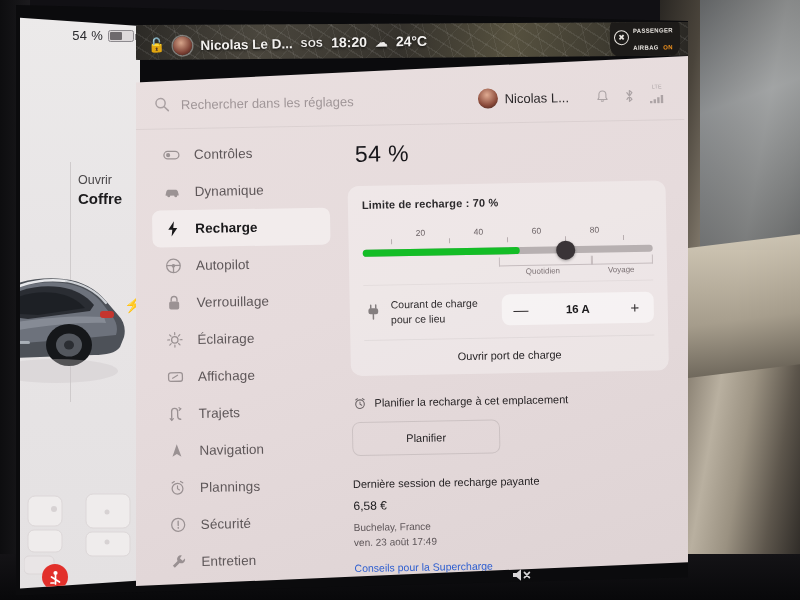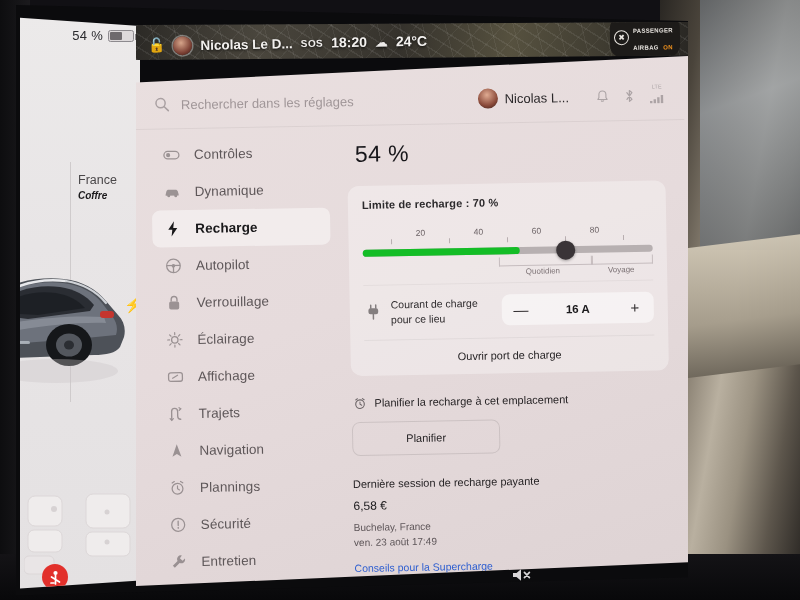--- a/index.html
+++ b/index.html
@@ -55,21 +55,21 @@
     border-radius:2.5px; position:relative; background:#ddd9da; }
   .batt::after { content:""; position:absolute; right:-4px; top:3px; width:2.5px;
     height:6px; background:#8d8a8e; border-radius:0 1px 1px 0; }
   .batt-fill { position:absolute; left:1px; top:1px; bottom:1px; width:52%;
     background:#6e6a6d; border-radius:1px; }
 
   .divider-v { position:absolute; left:50px; top:150px; width:1px; height:240px;
     background:#cfcbcc; }
   .trunk-label { position:absolute; left:58px; top:160px; line-height:1.35; }
   .trunk-l1 { font-size:12.5px; color:#4a4749; }
-  .trunk-l2 { font-size:10px; color:#1c1b1d; font-weight:600;font-style:italic; }
+  .trunk-l2 { font-size:15px; color:#1c1b1d; font-weight:600; }
 
   
   .car { position:absolute; left:-42px; top:255px; width:160px; height:135px; }
   .car svg { width:100%; height:100%; }
   .bolt-ind { position:absolute; left:104px; top:284px; font-size:15px;
     color:#1b1a1c; }
 
   .seats { position:absolute; left:4px; bottom:14px; width:120px; height:92px; }
   .seats svg { width:100%; height:100%; }
   .belt-warn { position:absolute; left:22px; bottom:2px; width:26px; height:26px;
@@ -234,21 +234,21 @@
 
     <div class="soc-row">
       <span class="soc-pct">54 %</span>
       <span class="batt">
         <span class="batt-fill"></span>
       </span>
     </div>
 
     <div class="divider-v"></div>
     <div class="trunk-label">
-      <div class="trunk-l1">France</div>
+      <div class="trunk-l1">Ouvrir</div>
       <div class="trunk-l2">Coffre</div>
     </div>
 
     <div class="car">
       <svg viewBox="0 0 160 135">
         <path d="M2 38 C 26 16, 56 9, 86 12 C 104 14, 118 22, 128 34
                  L 140 48 C 146 54, 148 62, 146 70 L 142 80
                  C 138 86, 128 88, 116 88 L 10 92 C 4 92, 0 88, 0 82 Z" fill="#4d5158"></path>
         <path d="M8 40 C 30 20, 58 13, 85 16 C 102 18, 115 25, 124 36
                  L 134 49 C 139 55, 140 62, 138 68

